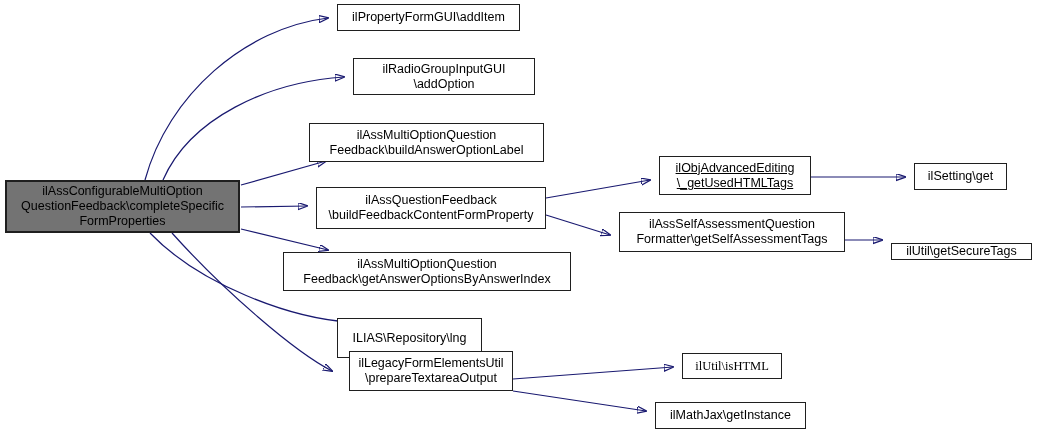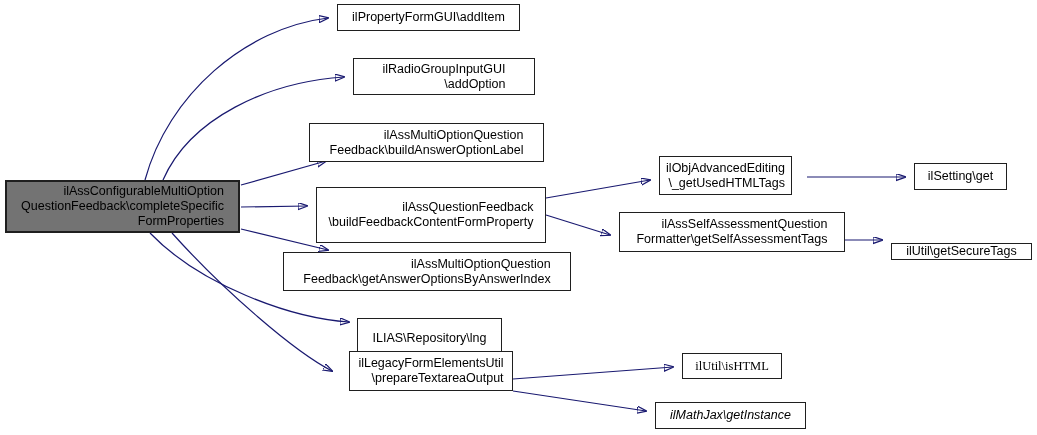--- a/index.html
+++ b/index.html
@@ -16,21 +16,21 @@
   .edges{position:absolute;left:0;top:0;width:1037px;height:435px;}
   .edges path{fill:none;stroke:#191970;stroke-width:1.2px;}
   .node{
     position:absolute;
     box-sizing:border-box;
     border:1px solid #1f1f1f;
     background:#ffffff;
     display:flex;
     align-items:center;
     justify-content:center;
-    text-align:right;
+    text-align:center;
     white-space:pre-line;
     padding:1px 4px;
     cursor:pointer;
   }
   .node.main{
     background:#737373;
     border-width:2px;
     cursor:default;
   }
 </style>
@@ -65,38 +65,38 @@
 FormProperties</div>
 
   <div class="node" style="left:337px;top:4px;width:183px;height:27px;">ilPropertyFormGUI\addItem</div>
 
   <div class="node" style="left:353px;top:58px;width:182px;height:37px;">ilRadioGroupInputGUI
 \addOption</div>
 
   <div class="node" style="left:309px;top:123px;width:235px;height:39px;">ilAssMultiOptionQuestion
 Feedback\buildAnswerOptionLabel</div>
 
-  <div class="node" style="left:316px;top:187px;width:230px;height:56px;">ilAssQuestionFeedback
+  <div class="node" style="left:316px;top:187px;width:230px;height:42px;">ilAssQuestionFeedback
 \buildFeedbackContentFormProperty</div>
 
   <div class="node" style="left:283px;top:252px;width:288px;height:39px;">ilAssMultiOptionQuestion
 Feedback\getAnswerOptionsByAnswerIndex</div>
 
-  <div class="node" style="left:357px;top:318px;width:145px;height:40px;">ILIAS\Repository\lng</div>
+  <div class="node" style="left:337px;top:318px;width:145px;height:40px;">ILIAS\Repository\lng</div>
 
   <div class="node" style="left:349px;top:351px;width:164px;height:40px;">ilLegacyFormElementsUtil
 \prepareTextareaOutput</div>
 
-  <div class="node" style="left:659px;top:156px;width:133px;height:39px;">ilObjAdvancedEditing
+  <div class="node" style="left:659px;top:156px;width:152px;height:39px;text-decoration:underline;">ilObjAdvancedEditing
 \_getUsedHTMLTags</div>
 
   <div class="node" style="left:619px;top:212px;width:226px;height:40px;">ilAssSelfAssessmentQuestion
 Formatter\getSelfAssessmentTags</div>
 
   <div class="node" style="left:914px;top:163px;width:93px;height:27px;">ilSetting\get</div>
 
   <div class="node" style="left:891px;top:243px;width:141px;height:17px;">ilUtil\getSecureTags</div>
 
   <div class="node" style="left:682px;top:353px;width:100px;height:26px;font-family:Liberation Serif, serif;">ilUtil\isHTML</div>
 
-  <div class="node" style="left:655px;top:402px;width:151px;height:27px;font-style:italic;">ilMathJax\getInstance</div>
+  <div class="node" style="left:655px;top:402px;width:151px;height:27px;">ilMathJax\getInstance</div>
 
 </div>
 
 </body></html>

